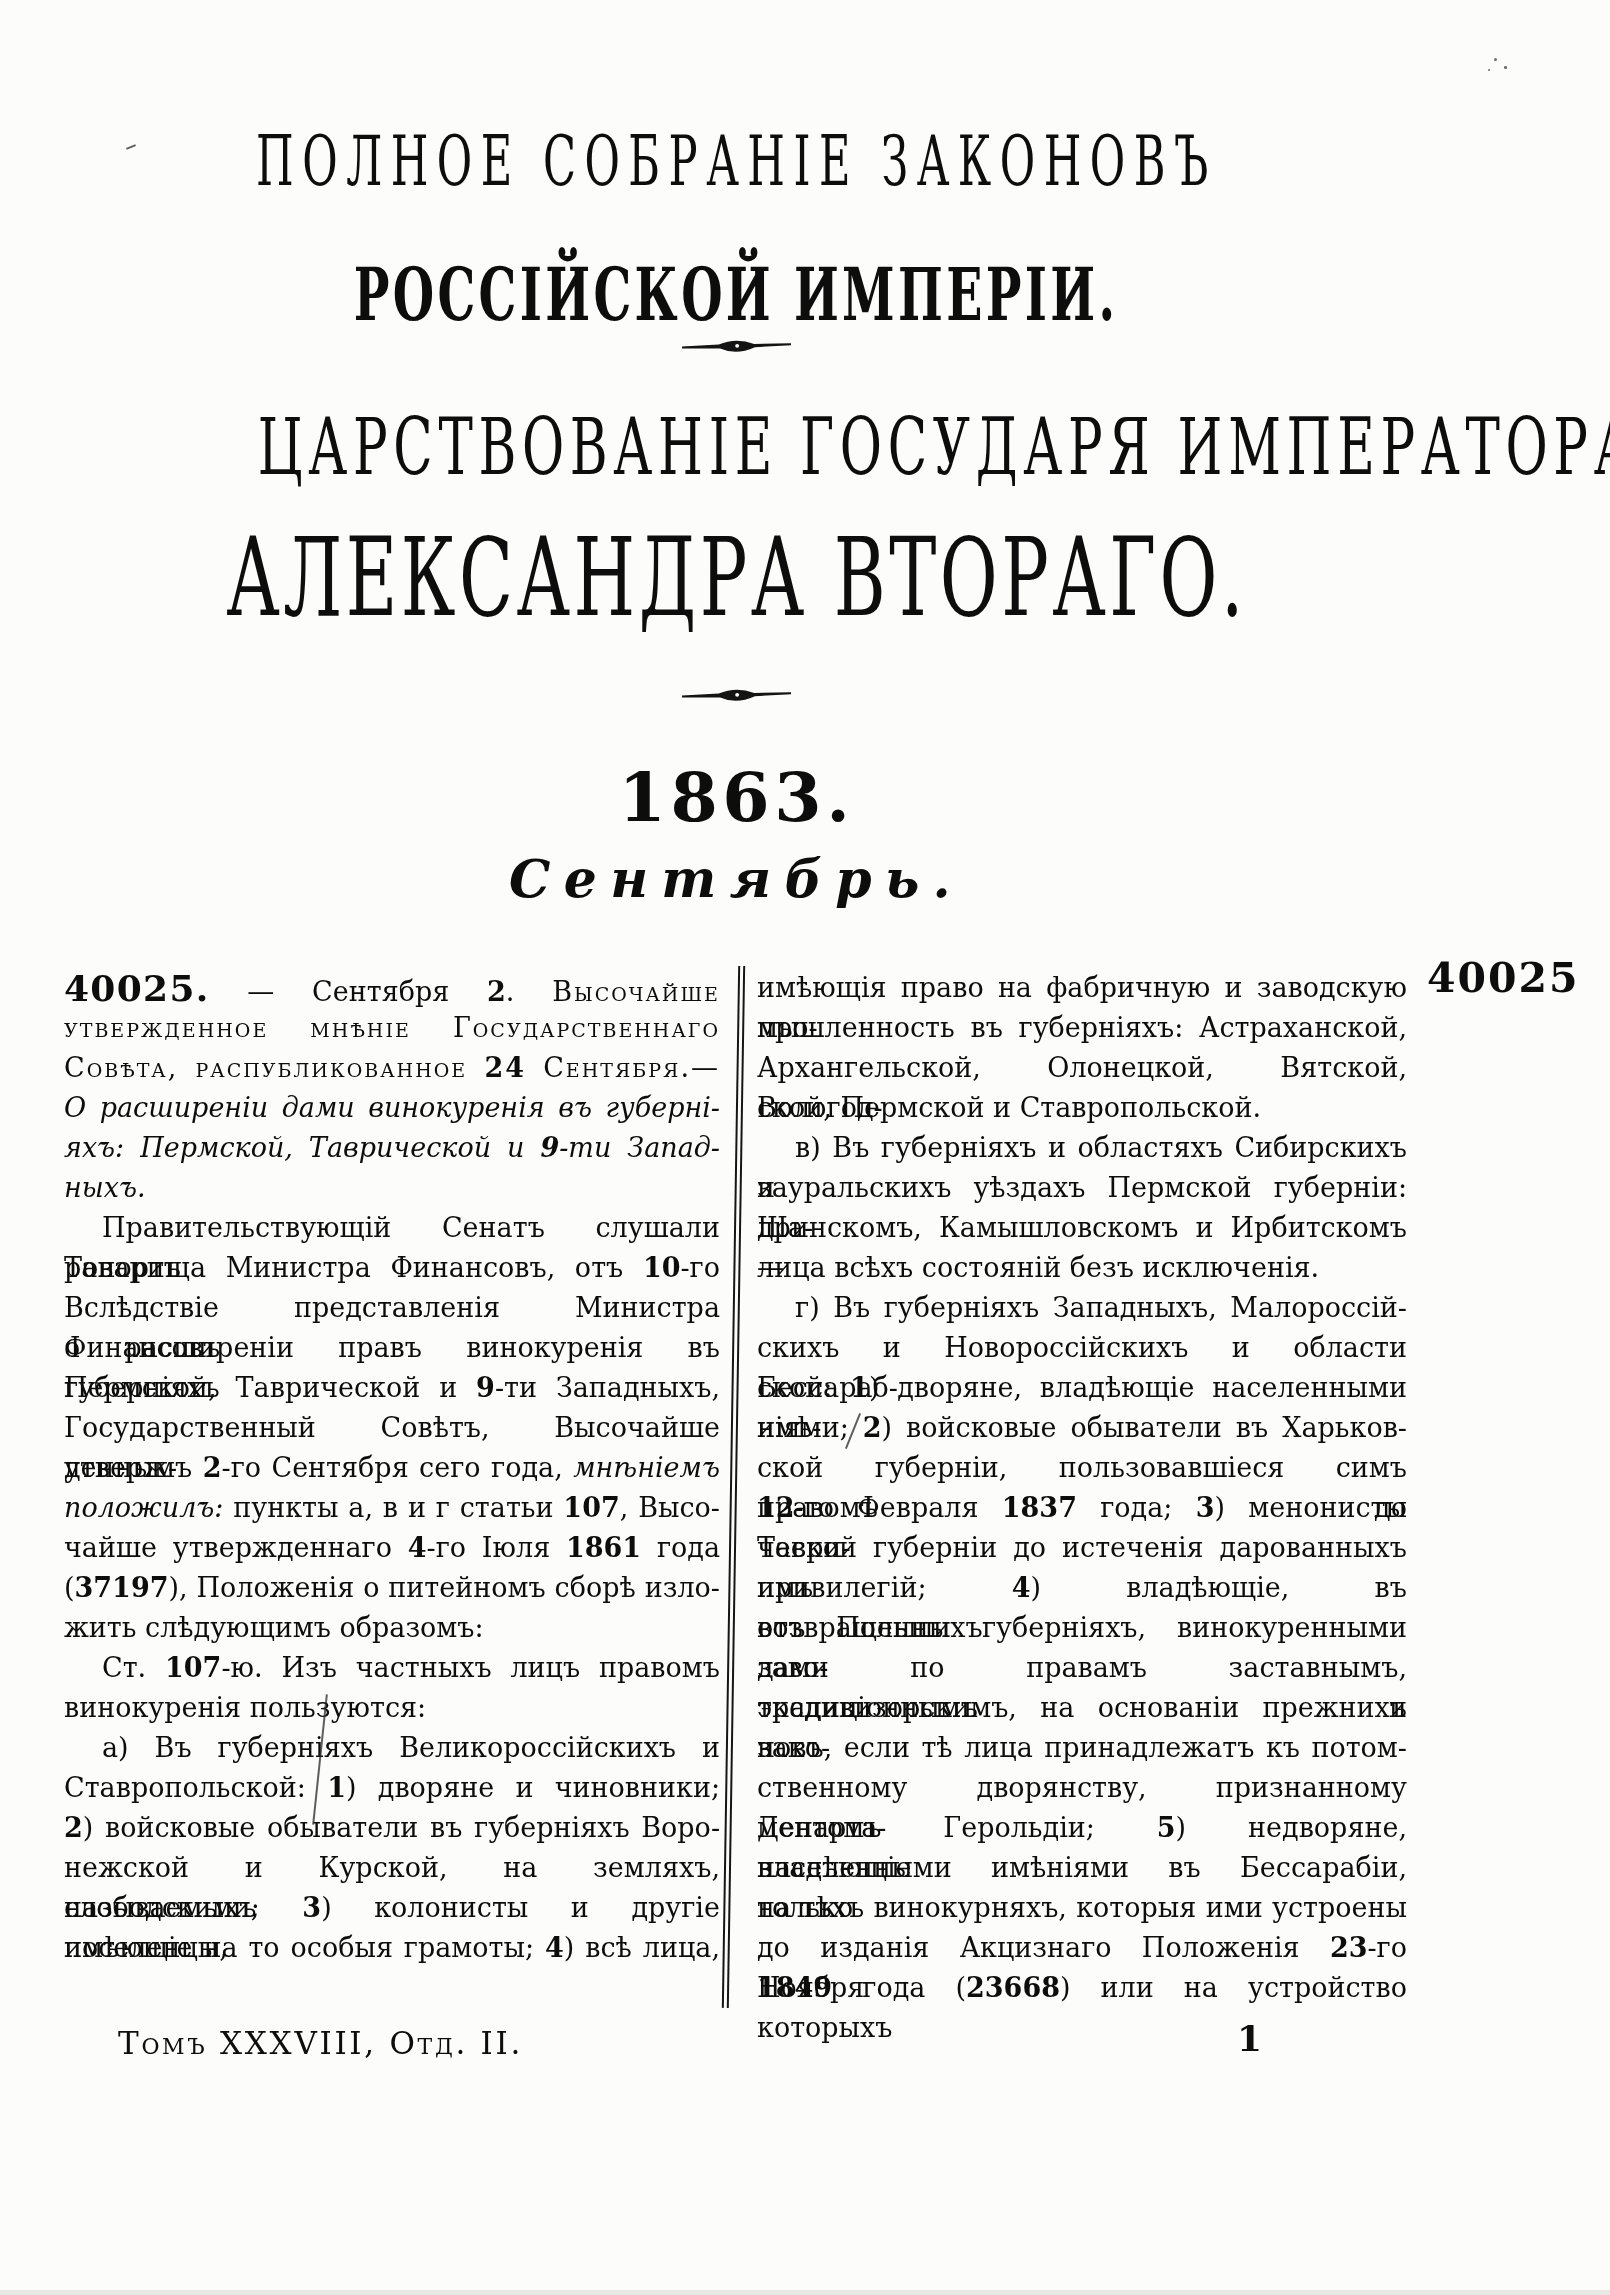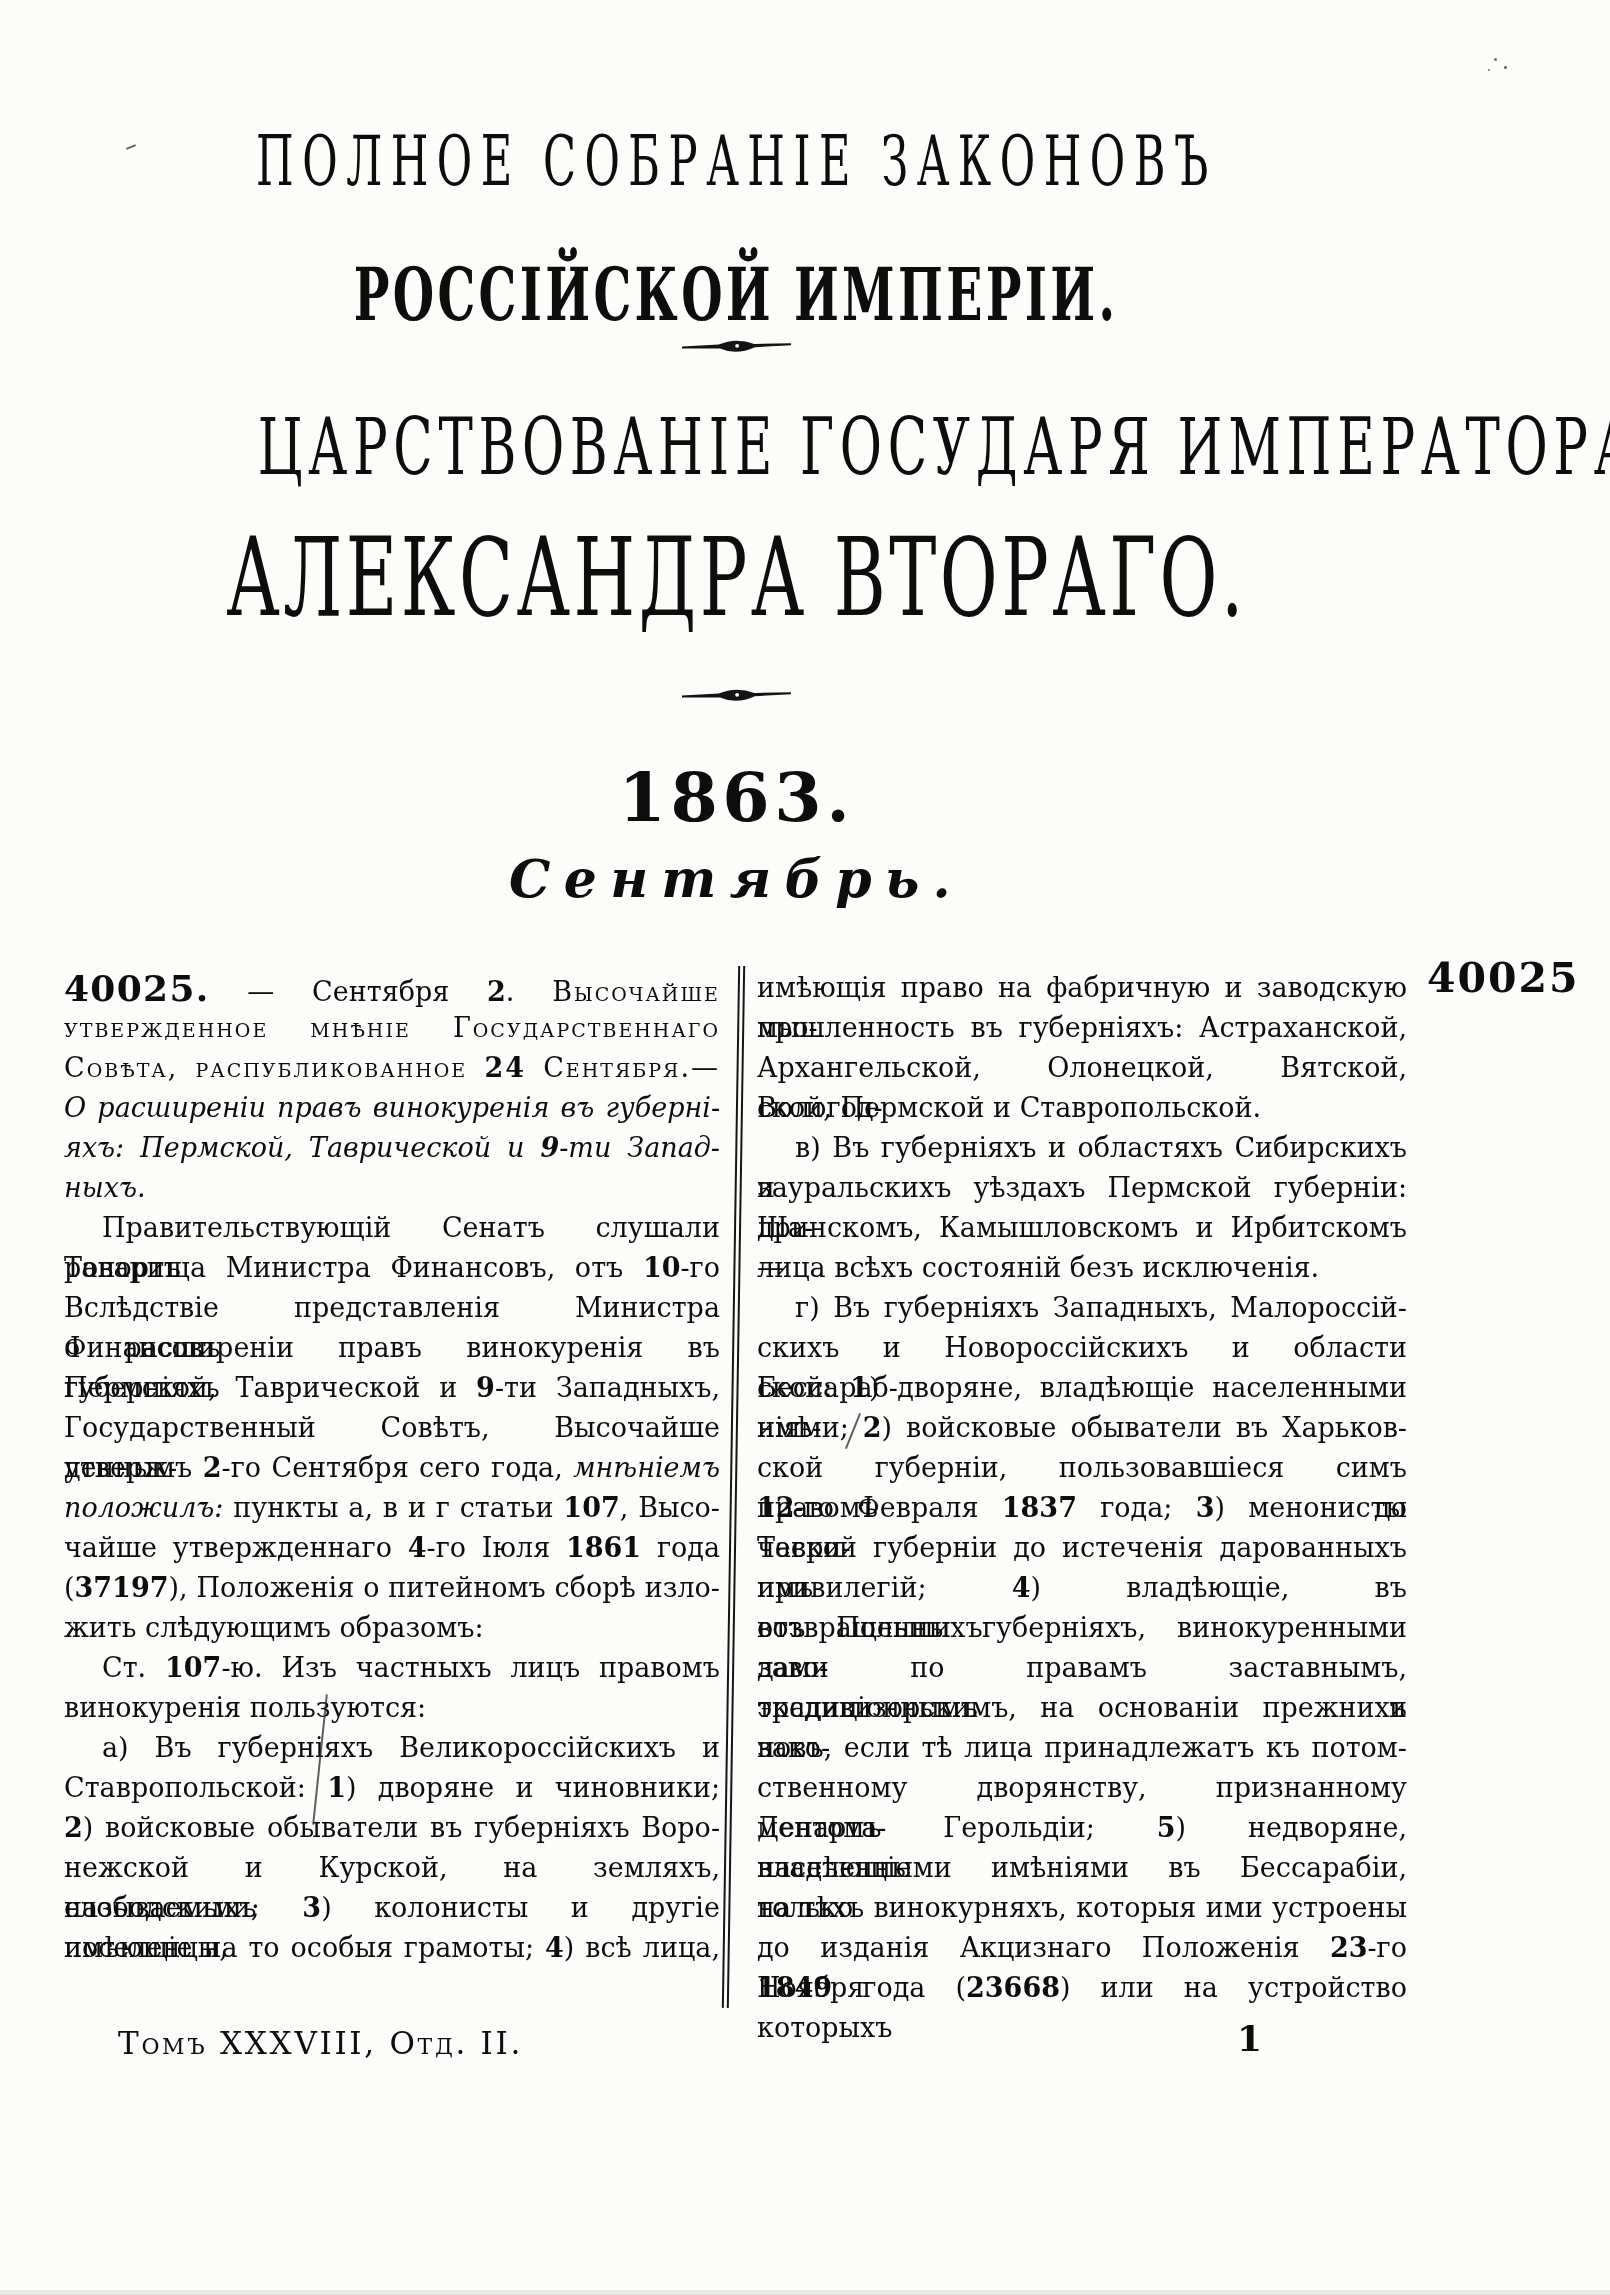--- a/index.html
+++ b/index.html
@@ -95,21 +95,21 @@
 
   <div class="hline year"><span class="inner">1863.</span></div>
   <div class="hline month"><span class="inner">Сентябрь.</span></div>
 
   <div class="margin-num">40025</div>
 
   <div class="col col-left">
       <div class="line jl"><span class="lawnum"><span class="dg">40025</span>.</span> — Сентября <span class="dg">2</span>. <span class="sc">Высочайше</span></div>
       <div class="line jl"><span class="sc">утвержденное мнѣніе Государственнаго</span></div>
       <div class="line jl"><span class="sc">Совѣта, распубликованное <span class="dg">24</span> Сентября.—</span></div>
-      <div class="line jl"><span class="it">О расширеніи правъ винокуренія въ губерні-</span></div>
+      <div class="line jl"><span class="it">О расширеніи дами винокуренія въ губерні-</span></div>
       <div class="line jl"><span class="it">яхъ: Пермской, Таврической и <span class="dg">9</span>-ти Запад-</span></div>
       <div class="line nl"><span class="it">ныхъ.</span></div>
       <div class="line jl ind">Правительствующій Сенатъ слушали рапортъ</div>
       <div class="line jl">Товарища Министра Финансовъ, отъ <span class="dg">10</span>-го</div>
       <div class="line jl">Вслѣдствіе представленія Министра Финансовъ</div>
       <div class="line jl">о расширеніи правъ винокуренія въ губерніяхъ</div>
       <div class="line jl">Пермской, Таврической и <span class="dg">9</span>-ти Западныхъ,</div>
       <div class="line jl">Государственный Совѣтъ, Высочайше утверж-</div>
       <div class="line jl">деннымъ <span class="dg">2</span>-го Сентября сего года, <span class="it">мнѣніемъ</span></div>
       <div class="line jl"><span class="it">положилъ:</span> пункты а, в и г статьи <span class="dg">107</span>, Высо-</div>

